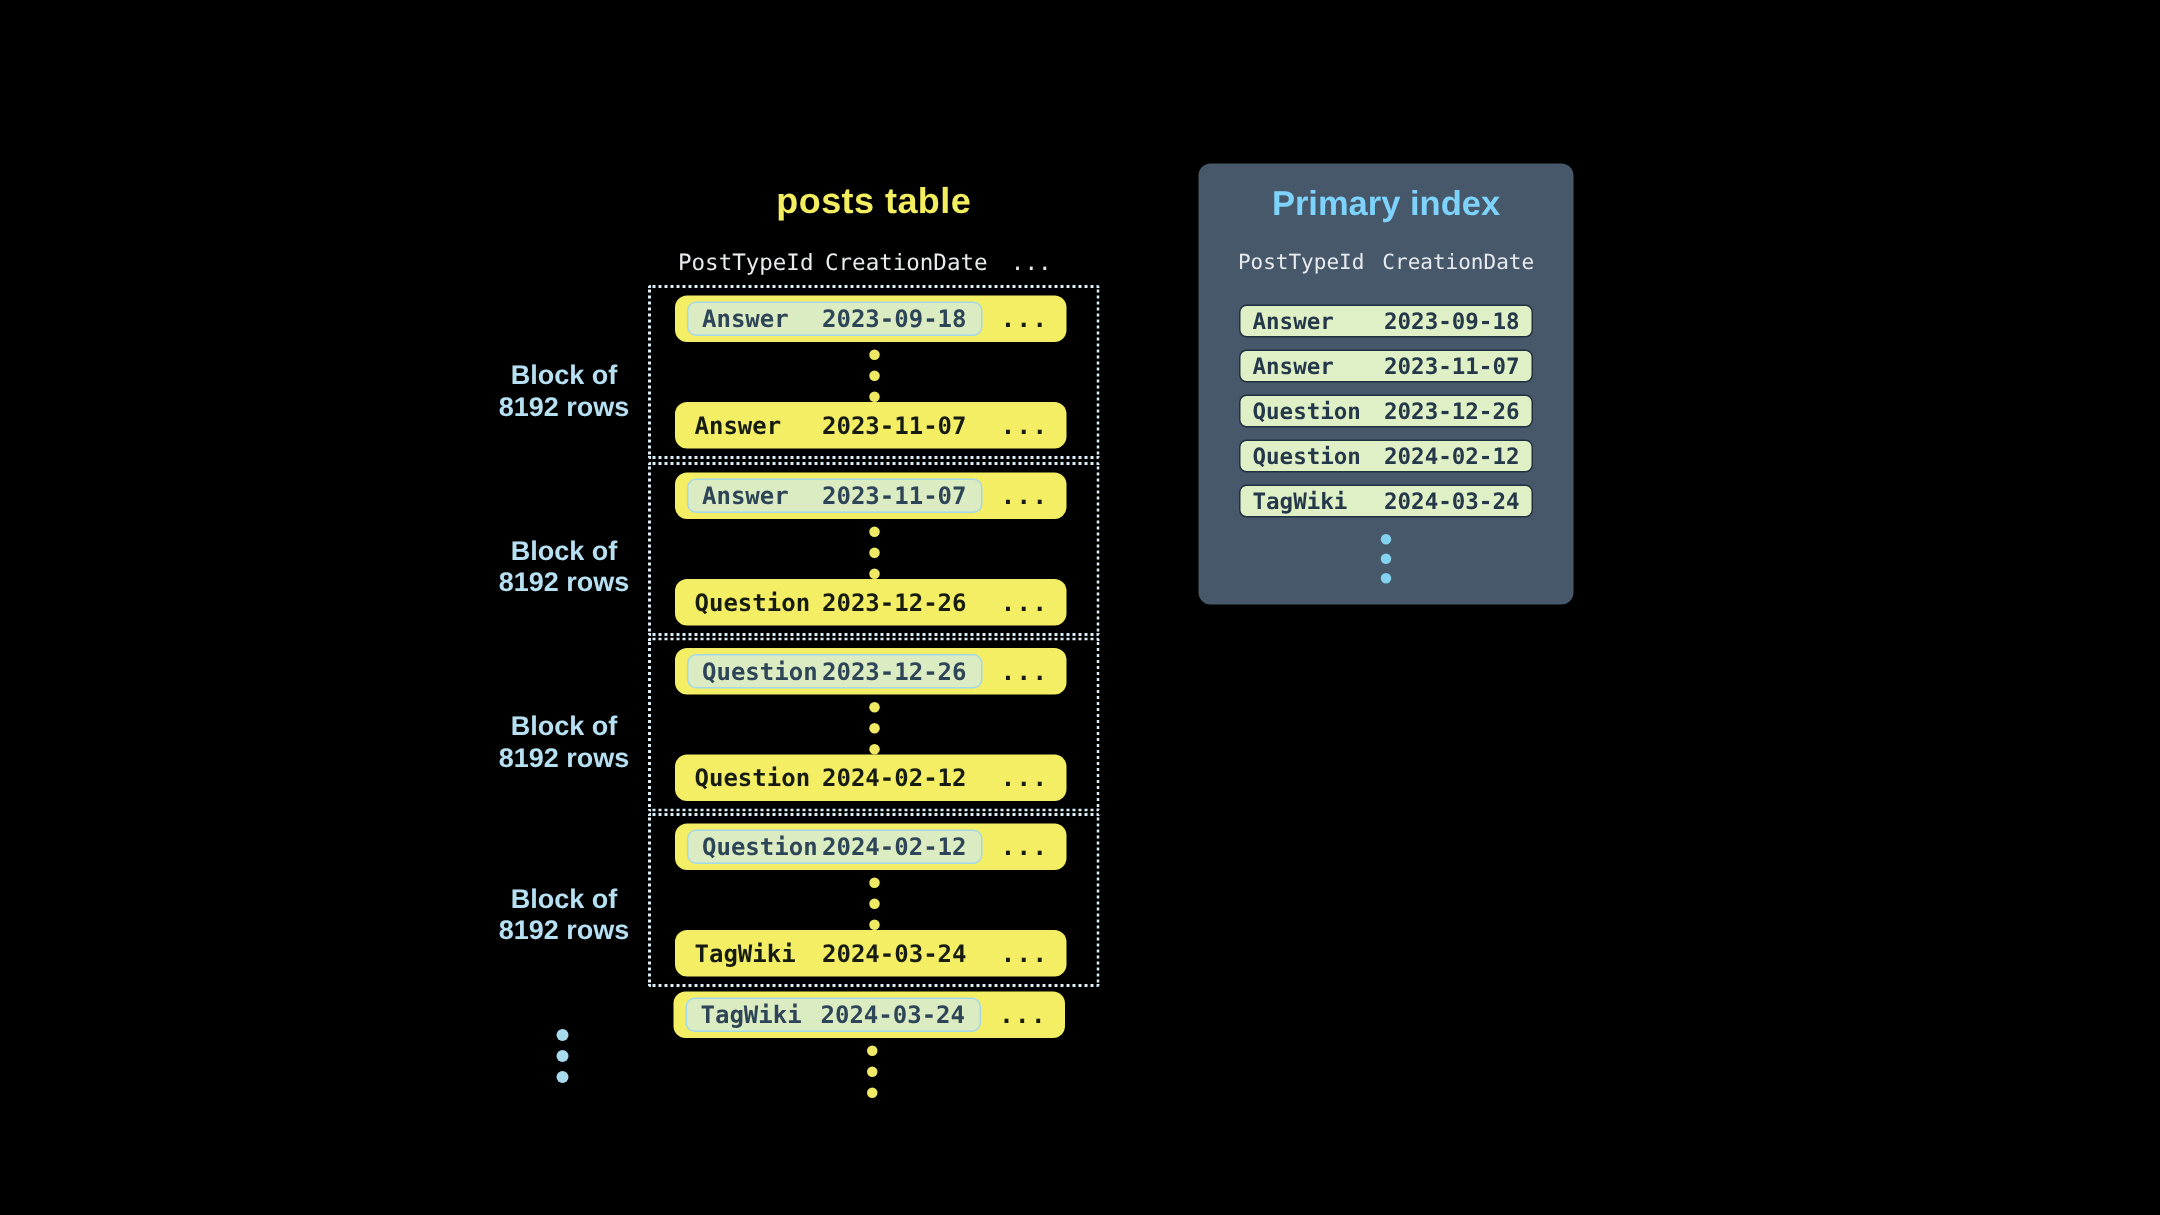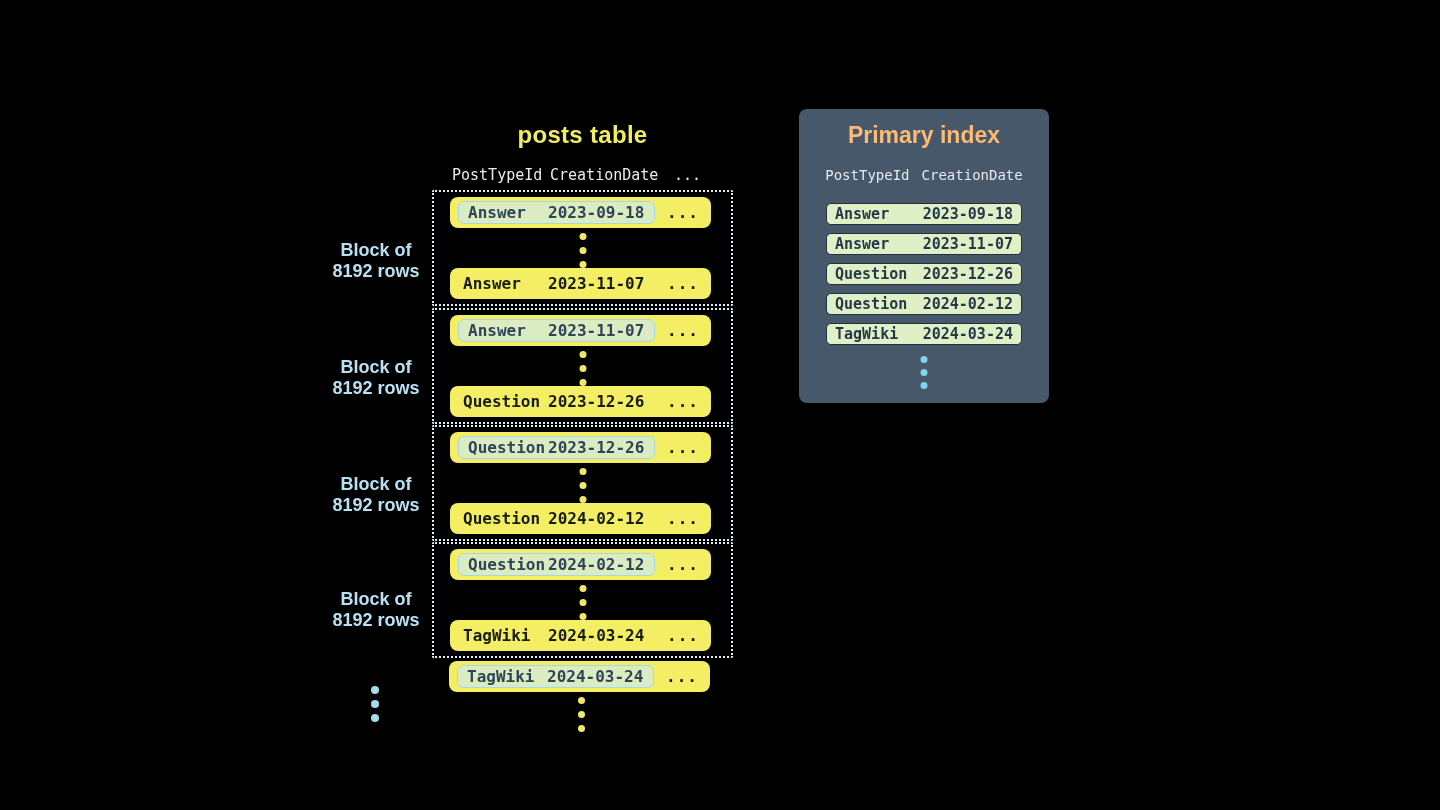--- a/index.html
+++ b/index.html
@@ -115,21 +115,21 @@
     left: 799px; top: 109px;
     width: 250px; height: 294px;
     background: #46586a;
     border-radius: 8px;
   }
   .panel-title {
     position: absolute;
     top: 13px; left: 0; width: 100%;
     text-align: center;
     font-size: 23px; font-weight: 600;
-    color: #fdba74;
+    color: #7dd3fc;
   }
   .panel-header {
     position: absolute;
     top: 58px; left: 0; width: 100%;
     display: flex; justify-content: center; gap: 12px;
     font-family: "DejaVu Sans Mono", monospace;
     font-size: 14px; font-weight: 500;
     color: #e7eaee;
   }
   .idx-row {

